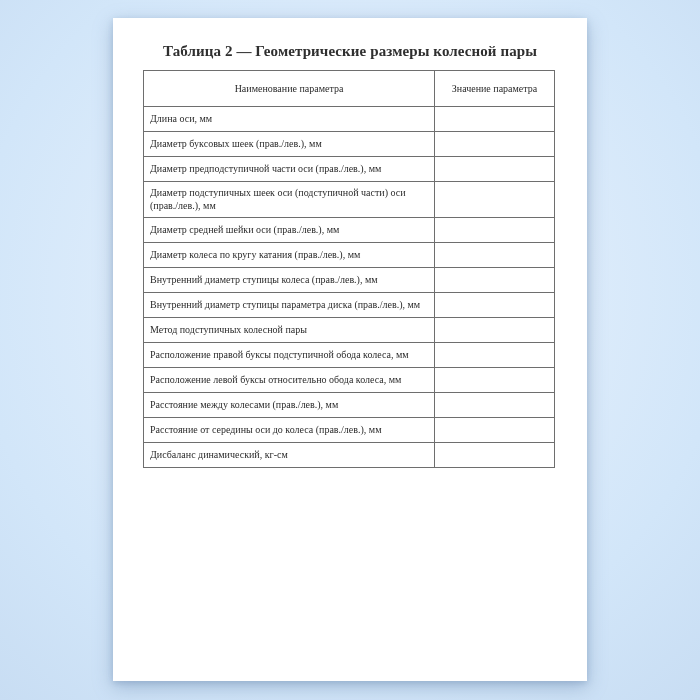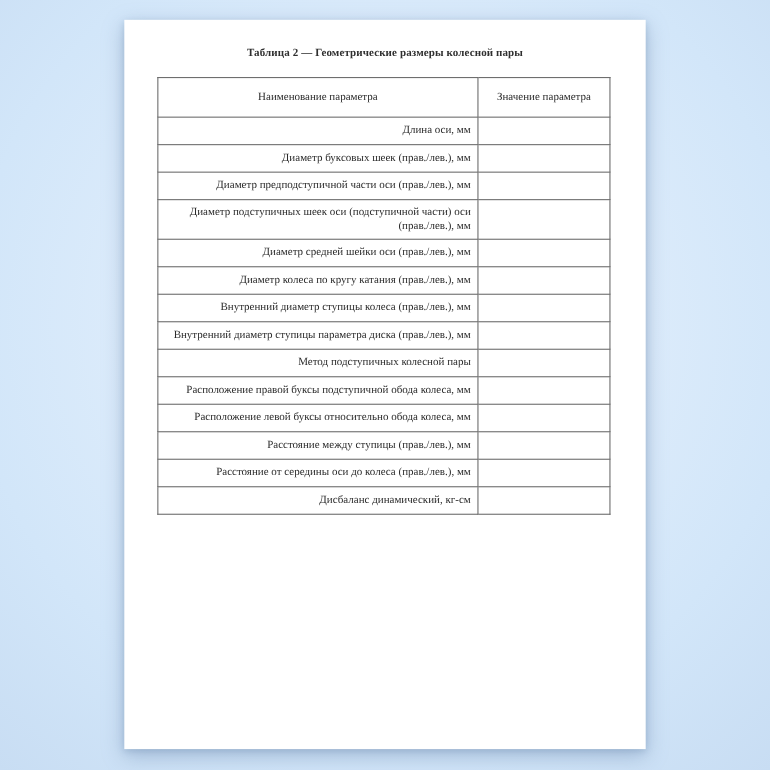--- a/index.html
+++ b/index.html
@@ -19,21 +19,21 @@
     height: 663px;
     background: #ffffff;
     box-shadow: 0 6px 18px rgba(95, 125, 165, 0.40), 0 2px 6px rgba(95, 125, 165, 0.28);
   }
   .doc-title {
     position: absolute;
     top: 25px;
     left: 0;
     right: 0;
     text-align: center;
-    font-size: 10px;
+    font-size: 15px;
     font-weight: bold;
     color: #2f2f2f;
     letter-spacing: 0.1px;
   }
   table.doc-table {
     position: absolute;
     left: 30px;
     top: 52px;
     width: 411px;
     border-collapse: collapse;
@@ -52,21 +52,21 @@
     text-align: center;
     vertical-align: middle;
     padding: 2px 4px;
   }
   .doc-table td {
     height: 20px;
     font-size: 10px;
     line-height: 12.5px;
     padding: 2px 6px;
     vertical-align: middle;
-    text-align: right;
+    text-align: left;
   }
   .doc-table tr.tall td { height: 31px; }
 </style>
 </head>
 <body>
 
 <div class="canvas">
   <div class="page">
 
     <div class="doc-title">Таблица 2 — Геометрические размеры колесной пары</div>
@@ -121,21 +121,21 @@
         </tr>
         <tr>
           <td>Расположение правой буксы подступичной обода колеса, мм</td>
           <td></td>
         </tr>
         <tr>
           <td>Расположение левой буксы относительно обода колеса, мм</td>
           <td></td>
         </tr>
         <tr>
-          <td>Расстояние между ступицы (прав./лев.), мм</td>
+          <td>Расстояние между колесами (прав./лев.), мм</td>
           <td></td>
         </tr>
         <tr>
           <td>Расстояние от середины оси до колеса (прав./лев.), мм</td>
           <td></td>
         </tr>
         <tr>
           <td>Дисбаланс динамический, кг-см</td>
           <td></td>
         </tr>

